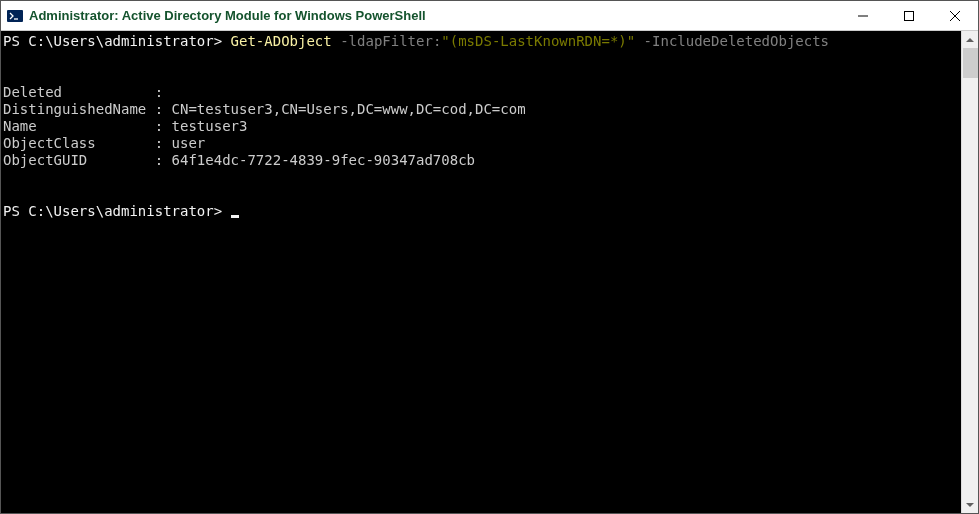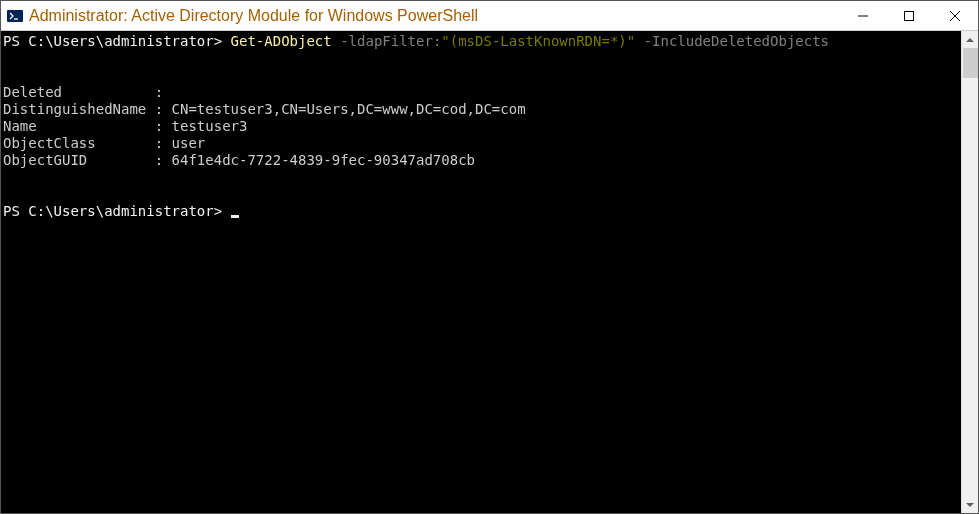--- a/index.html
+++ b/index.html
@@ -21,23 +21,24 @@
     }
     .titlebar-icon {
       width: 16px;
       height: 16px;
       margin-right: 6px;
       display: flex;
       align-items: center;
       justify-content: center;
     }
     .titlebar-title {
-      font-size: 16px;
-      color: #a16207;
+      font-size: 13px;
+      color: #14532d;
       flex: 1;
+      font-weight: bold;
     }
     .window-controls {
       display: flex;
       height: 100%;
     }
     .win-btn {
       width: 46px;
       height: 100%;
       display: flex;
       align-items: center;

